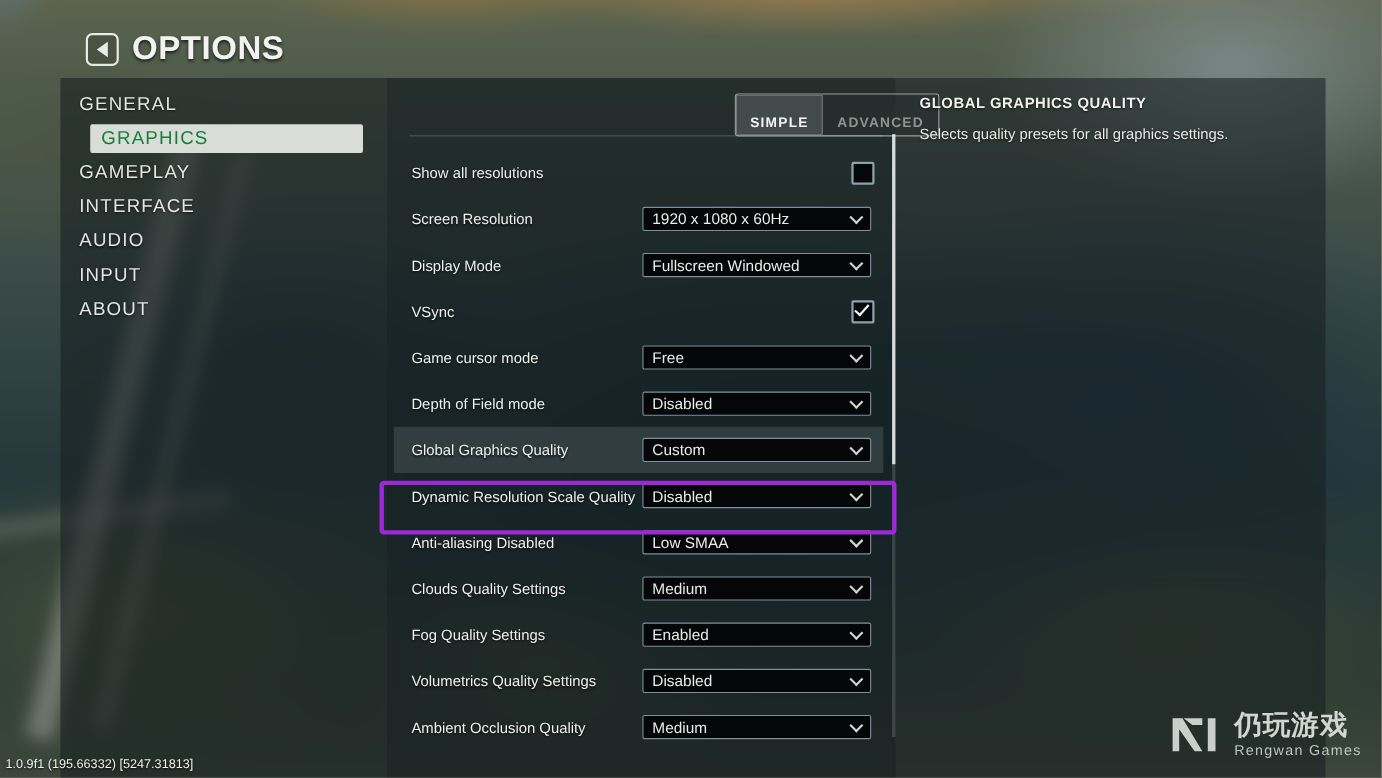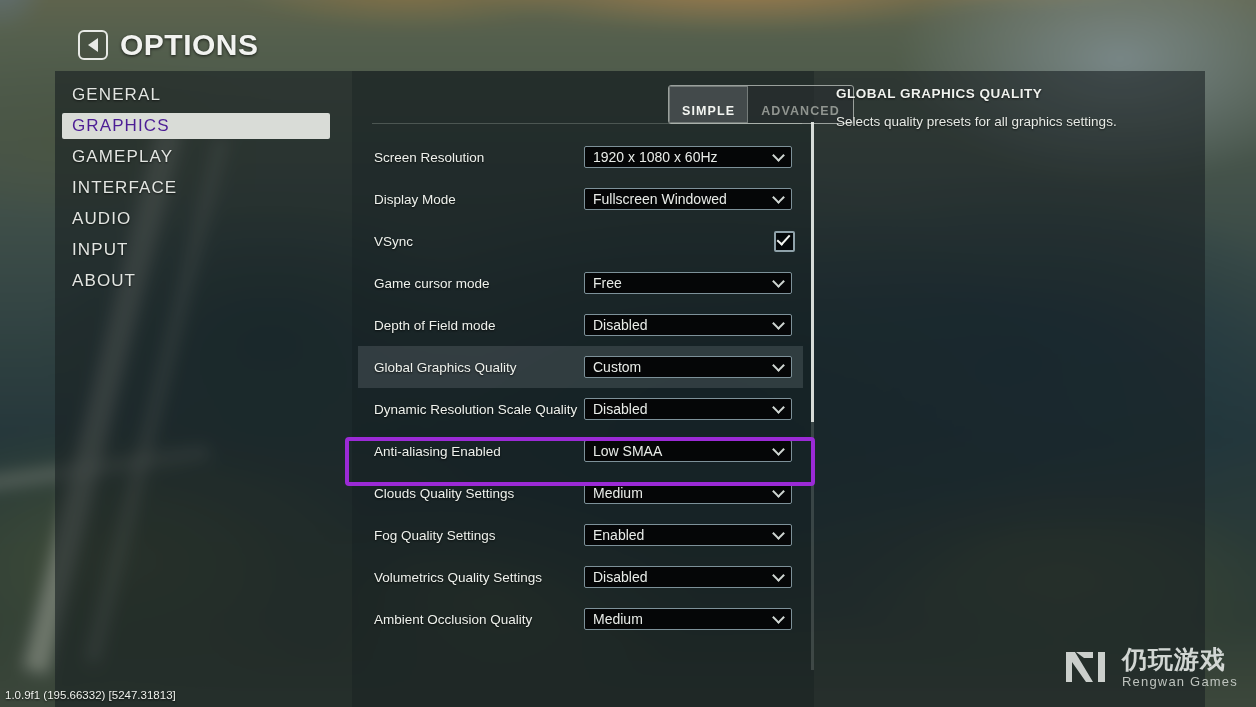--- a/index.html
+++ b/index.html
@@ -127,23 +127,24 @@
     padding: 0 0 0 10px;
     margin-bottom: 5px;
     font-size: 17px;
     color: #e3e6e2;
     letter-spacing: 1.1px;
     cursor: pointer;
     text-shadow: 0 1px 2px rgba(0,0,0,0.6);
   }
   .side-item.active {
     background: #d9dcd7;
-    color: #4c1d95;
+    color: #15803d;
     border-radius: 2px;
     text-shadow: none;
+    margin-left: 20px;
   }
 
   
   #seg-wrap {
     position: absolute;
     left: 668px; top: 85px;
     display: flex;
     border: 1px solid #9aa09c;
     border-radius: 3px;
     overflow: hidden;
@@ -298,21 +299,21 @@
     font-size: 11.5px;
     color: #eef1ec;
     text-shadow: 0 1px 2px rgba(0,0,0,0.8);
     z-index: 40;
   }
 
   
   #watermark {
     position: absolute;
     right: 18px; bottom: 18px;
-    display: flex; align-items: flex-start; gap: 12px;
+    display: flex; align-items: center; gap: 12px;
     z-index: 40;
     opacity: 0.93;
   }
   #wm-mark {
     width: 48px; height: 42px;
     position: relative;
   }
   #wm-text { display: flex; flex-direction: column; line-height: 1.05; }
   #wm-cn {
     font-size: 25px;
@@ -381,20 +382,24 @@
 
   <div id="desc">
     <div id="desc-title">GLOBAL GRAPHICS QUALITY</div>
     <div id="desc-body">Selects quality presets for all graphics settings.</div>
   </div>
 
   <div id="divider"></div>
 
   <div id="settings">
       <div class="srow">
+        <div class="slabel">Show all resolutions</div>
+        <div class="checkbox"></div>
+      </div>
+      <div class="srow">
         <div class="slabel">Screen Resolution</div>
         <div class="sctl">
           <div class="dropdown">
             <span>1920 x 1080 x 60Hz</span>
             <span class="chev"></span>
           </div>
         </div>
       </div>
       <div class="srow">
         <div class="slabel">Display Mode</div>
@@ -441,21 +446,21 @@
       <div class="srow">
         <div class="slabel">Dynamic Resolution Scale Quality</div>
         <div class="sctl">
           <div class="dropdown">
             <span>Disabled</span>
             <span class="chev"></span>
           </div>
         </div>
       </div>
       <div class="srow">
-        <div class="slabel">Anti-aliasing Enabled</div>
+        <div class="slabel">Anti-aliasing Disabled</div>
         <div class="sctl">
           <div class="dropdown">
             <span>Low SMAA</span>
             <span class="chev"></span>
           </div>
         </div>
       </div>
       <div class="srow">
         <div class="slabel">Clouds Quality Settings</div>
         <div class="sctl">

